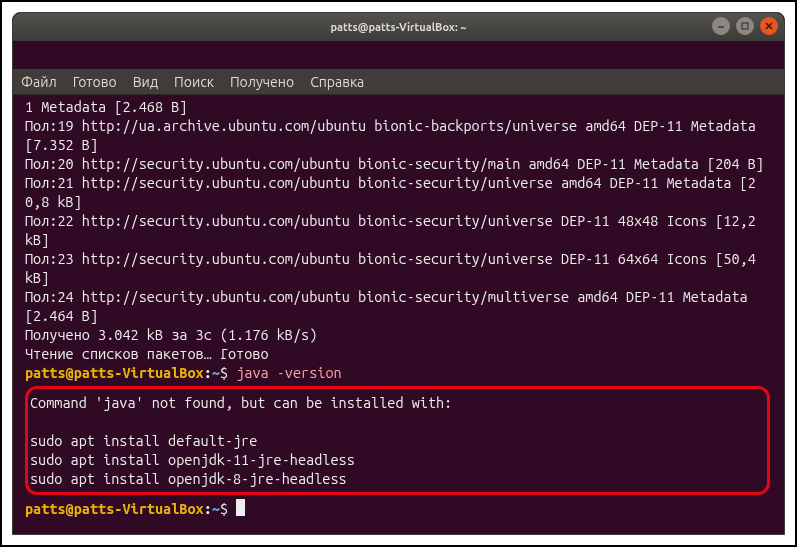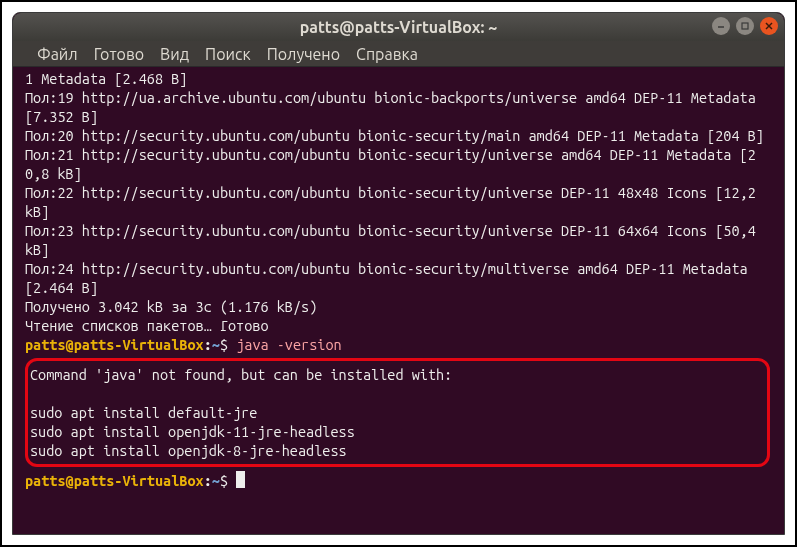--- a/index.html
+++ b/index.html
@@ -32,21 +32,21 @@
     background: linear-gradient(to bottom, #54524f, #3c3b37);
     display: flex;
     align-items: center;
     justify-content: center;
     position: relative;
     border-radius: 8px 8px 0 0;
     font-family: Ubuntu, sans-serif;
   }
   .titlebar-title {
     color: #dfdbd2;
-    font-size: 16px;
+    font-size: 11px;
     font-weight: bold;
   }
   .win-controls {
     position: absolute;
     right: 6px;
     top: 4px;
     display: flex;
     gap: 6px;
   }
   .win-btn {
@@ -62,26 +62,27 @@
   }
   .win-btn.min { background: #8b8781; }
   .win-btn.max { background: #8b8781; }
   .win-btn.close { background: #e95420; }
   .win-btn svg { width: 10px; height: 10px; }
   .menubar {
     height: 26px;
     background: #3f3c39;
     display: flex;
     align-items: center;
-    padding: 0 24px;
+    padding: 0 8px;
     gap: 16px;
     font-family: Ubuntu, sans-serif;
-    font-size: 16px;
+    font-size: 14px;
     color: #dfdbd2;
     border-bottom: 1px solid #2a2a2a;
+    margin-top: 28px;
   }
   .menu-item { cursor: pointer; }
   .terminal {
     flex: 1;
     padding: 2px 12px;
     color: #eeeeec;
     font-size: 14.5px;
     line-height: 19px;
     white-space: pre-wrap;
     word-break: break-all;

